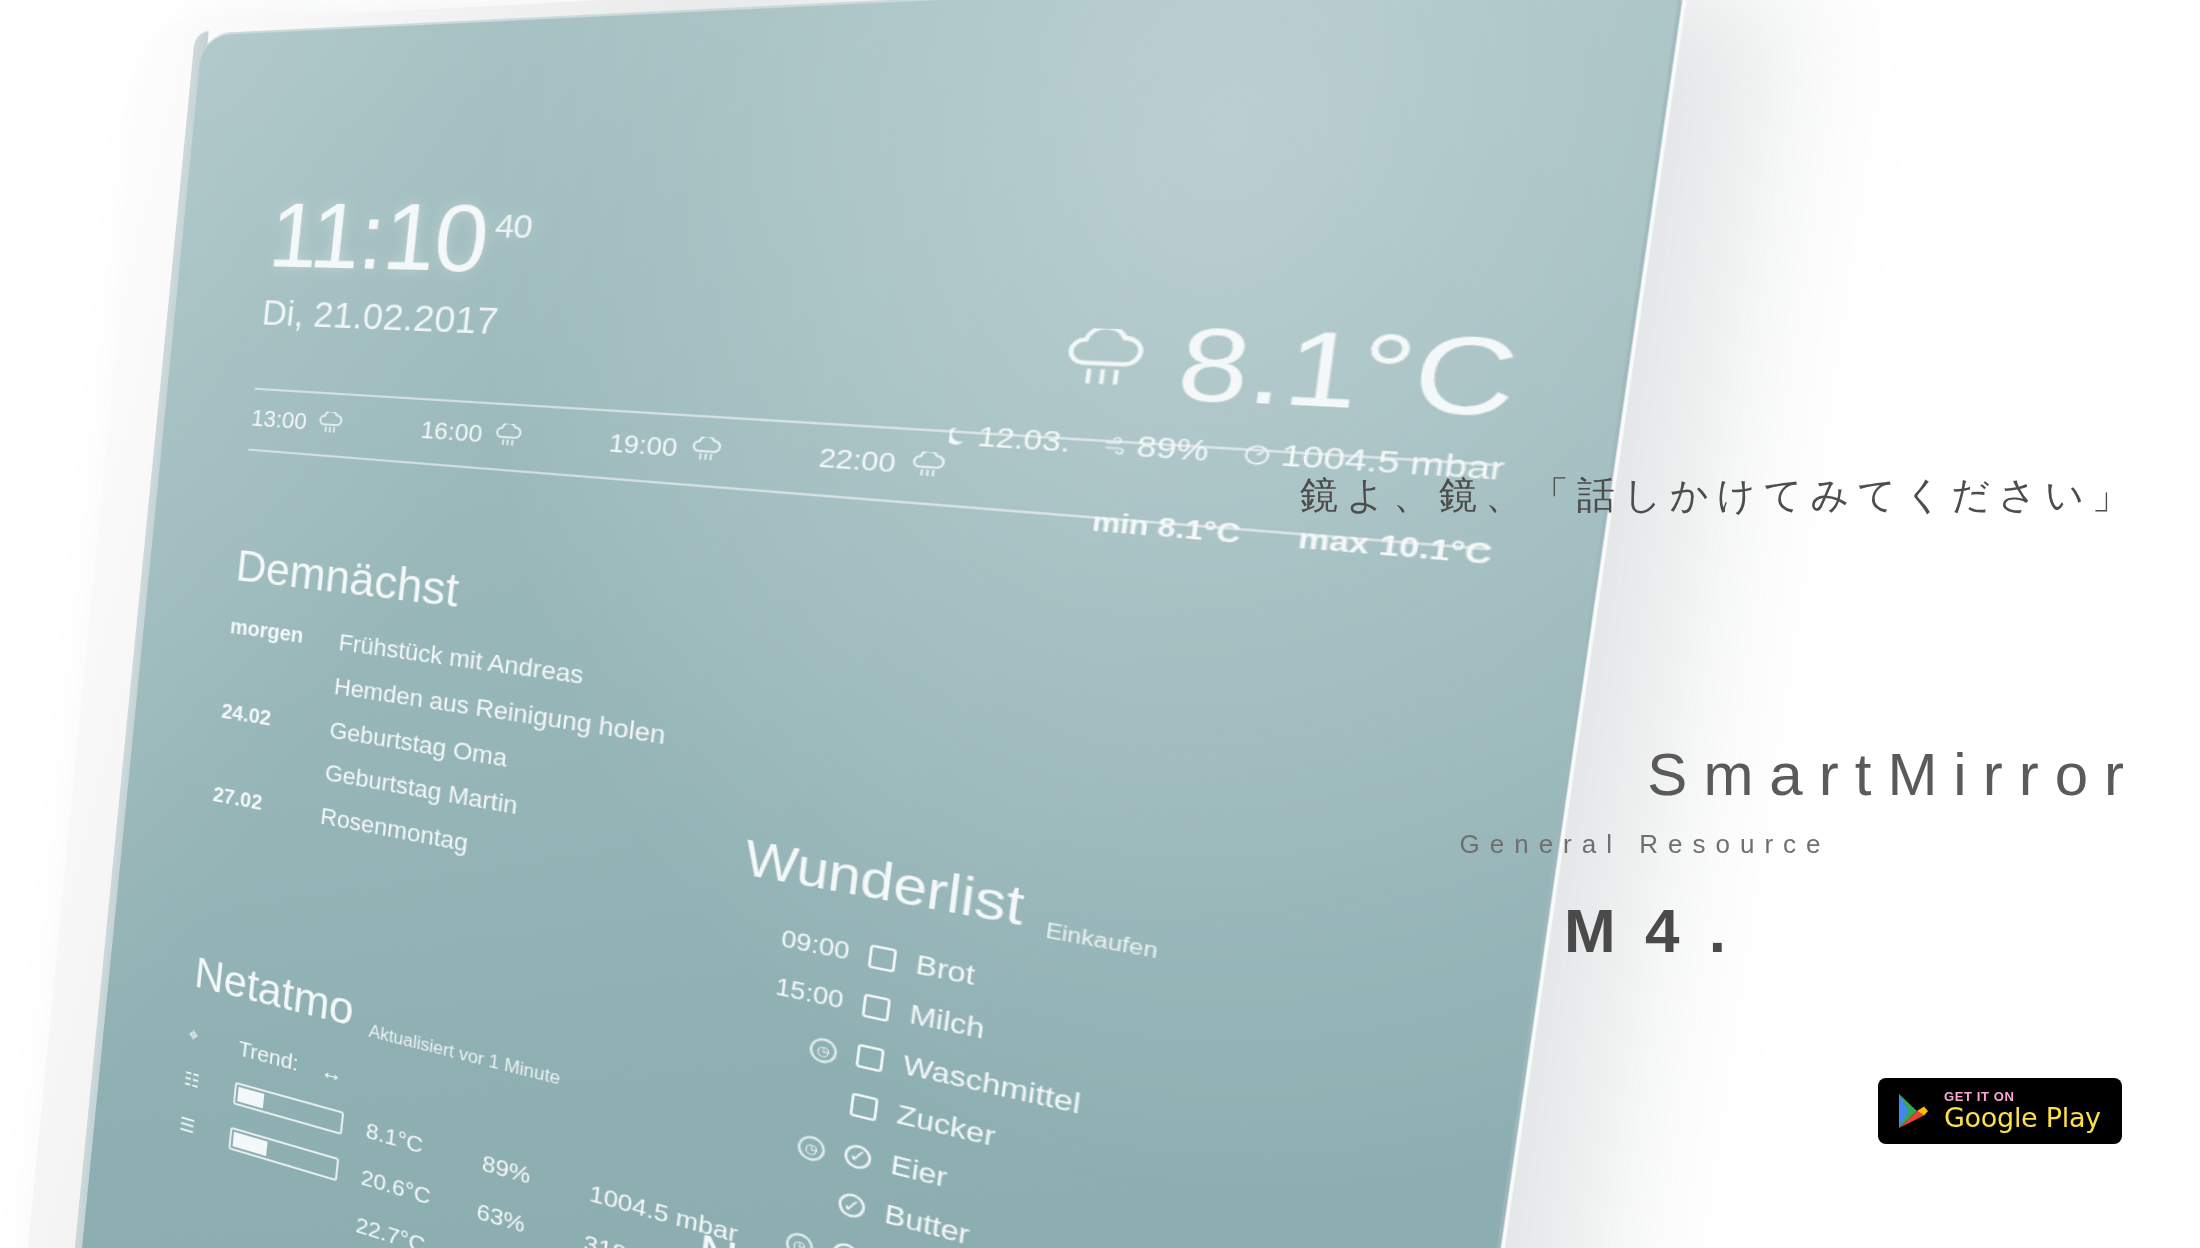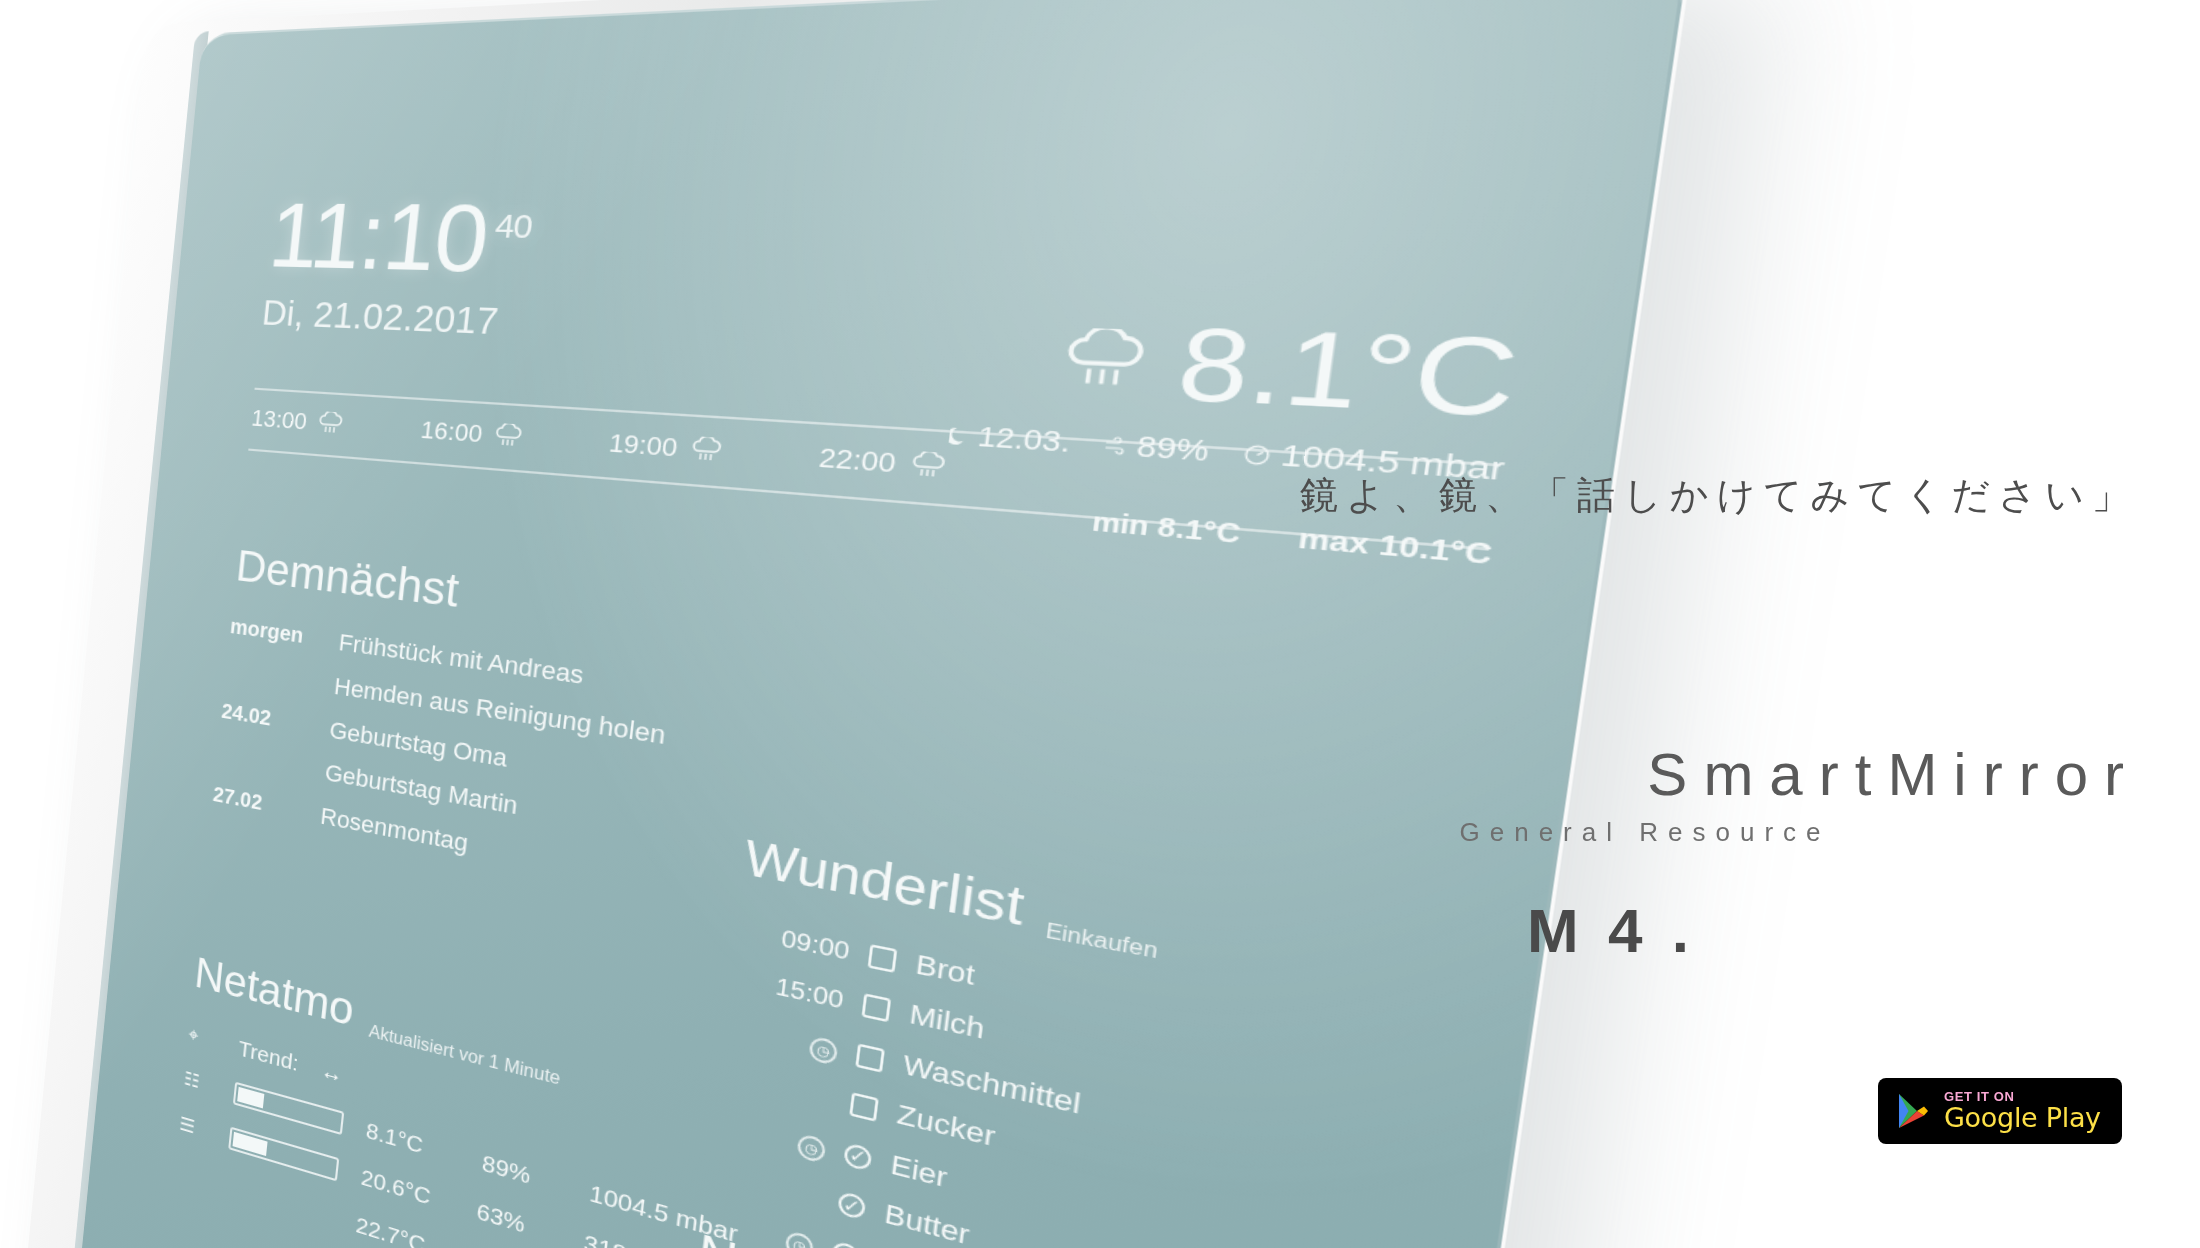--- a/index.html
+++ b/index.html
@@ -89,22 +89,22 @@
          position:relative; }
   .bar i { position:absolute; left:2px; top:2px; bottom:2px; background:#f3f8f8; display:block; }
   .nt-v { width:84px; } .nt-v2 { width:70px; } .nt-v3 { width:150px; }
 
   
   .jp-tagline { position:absolute; left:1300px; top:470px; width:840px;
                 font-size:38px; color:#4d4d4d; letter-spacing:8px;
                 font-family:"DejaVu Sans", sans-serif; font-weight:400; }
   .brand-wrap { position:absolute; left:1150px; top:740px; width:990px; text-align:center; }
   .brand-name { font-size:60px; font-weight:300; color:#5a5a5a; letter-spacing:16px;text-align:right; }
-  .brand-sub { font-size:26px; font-weight:300; color:#6f6f6f; letter-spacing:10px; margin-top:8px; }
-  .model { position:absolute; left:1116px; top:895px; width:990px; text-align:center;
+  .brand-sub { font-size:26px; font-weight:300; color:#6f6f6f; letter-spacing:10px; margin-top:20px; }
+  .model { position:absolute; left:1153px; top:895px; width:990px; text-align:center;
            font-size:62px; font-weight:700; color:#4a4a4a; letter-spacing:6px; }
 
   .gp-badge { position:absolute; left:1878px; top:1078px; width:244px; height:66px;
               background:#000; border-radius:8px; display:flex; align-items:center;
               gap:14px; padding:0 18px; }
   .gp-text { line-height:1.05; }
   .gp-small { color:#f9a8d4; font-size:13px; font-weight:700; letter-spacing:.6px; }
   .gp-big { color:#fde047; font-size:27px; font-weight:400; letter-spacing:-.3px;
             font-family:"DejaVu Sans", sans-serif; }
 </style>

